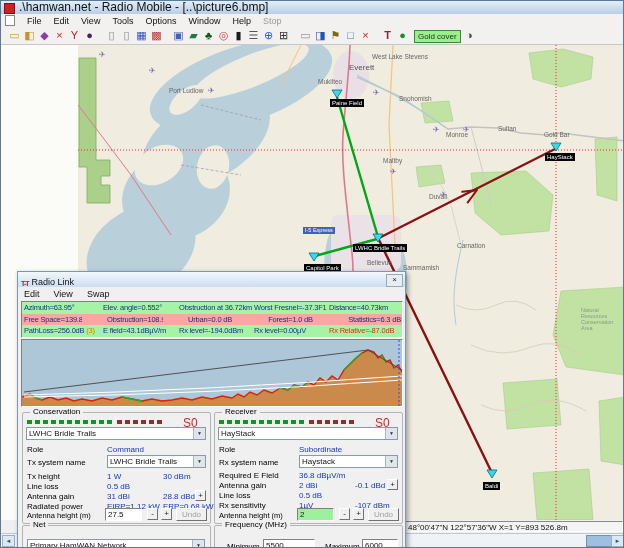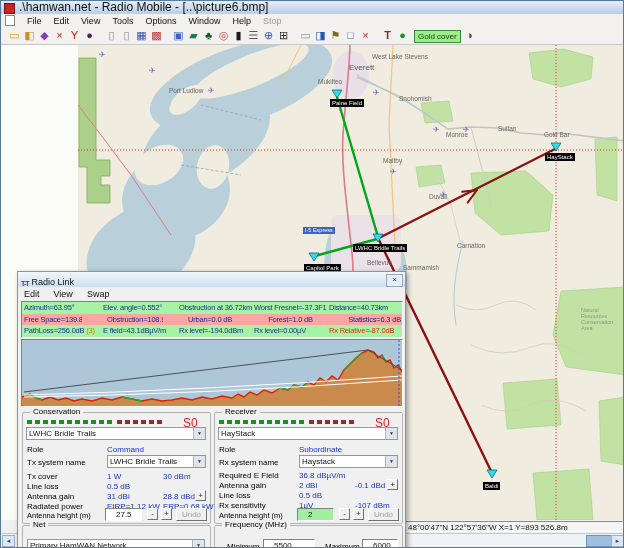--- a/index.html
+++ b/index.html
@@ -44,21 +44,21 @@
   .c0{width:79px;padding-left:2px;}.c1{width:76px;}.c2{width:75px;}.c3{width:75px;}.c4{width:73px;}
   .red{color:#e22c00;}
   .orange{color:#e07800;}
   #chart{position:absolute;left:3px;top:67px;width:382px;height:68px;border:1px solid;border-color:#808080 #fff #fff #808080;box-sizing:border-box;background:#adc6d8;}
   .groupbox{position:absolute;border:1px solid #b4b4b4;border-radius:2px;}
   .legend{position:absolute;top:-6px;left:7px;background:#f0f0f0;padding:0 3px;font-size:8px;color:#000;line-height:10px;}
   .lbl{position:absolute;font-size:8px;color:#000;white-space:nowrap;}
   .val{position:absolute;font-size:8px;color:#1535cc;white-space:nowrap;}
   .combo{position:absolute;height:13px;background:#fff;border:1px solid #8a9aa8;box-sizing:border-box;font-size:8px;line-height:11px;padding-left:2px;color:#111;overflow:hidden;white-space:nowrap;}
   .combo .arrow{position:absolute;right:0;top:0;width:11px;height:100%;background:#dfe5ec;border-left:1px solid #aab6c2;font-size:5px;text-align:center;line-height:11px;color:#333;}
-  .field{position:absolute;height:13px;background:#fff;border:1px solid;border-color:#808080 #fff #fff #808080;box-sizing:border-box;font-size:8px;line-height:11px;padding-left:10px;color:#111;}
+  .field{position:absolute;height:13px;background:#fff;border:1px solid;border-color:#808080 #fff #fff #808080;box-sizing:border-box;font-size:8px;line-height:11px;padding-left:2px;color:#111;}
   .field.green{background:#9ef09e;}
   .btn{position:absolute;background:#f0f0f0;border:1px solid;border-color:#fff #707070 #707070 #fff;font-size:8px;text-align:center;color:#222;box-sizing:border-box;}
   .btn.gray{color:#a0a0a0;}
   .smG{position:absolute;height:4px;background:repeating-linear-gradient(90deg,#14961e 0 5px,rgba(0,0,0,0) 5px 8px);}
   .smR{position:absolute;height:4px;background:repeating-linear-gradient(90deg,#8e2f2f 0 5px,rgba(0,0,0,0) 5px 8px);}
   .smLbl{position:absolute;font-size:12px;color:#d22;}
 </style>
 </head>
 <body>
 
@@ -303,21 +303,21 @@
     <div class="groupbox" style="left:4px;top:140px;width:187px;height:110px">
       <span class="legend">Conservation</span>
       <div class="smG" style="left:4px;top:7px;width:88px"></div>
       <div class="smR" style="left:94px;top:7px;width:46px"></div>
       <span class="smLbl" style="left:160px;top:3px">S0</span>
       <div class="combo" style="left:3px;top:14px;width:180px"><span>LWHC Bridle Trails</span><span class="arrow">▼</span></div>
       <span class="lbl" style="left:4px;top:32px">Role</span>
       <span class="val" style="left:84px;top:32px">Command</span>
       <span class="lbl" style="left:4px;top:45px">Tx system name</span>
       <div class="combo" style="left:84px;top:42px;width:99px"><span>LWHC Bridle Trails</span><span class="arrow">▼</span></div>
-      <span class="lbl" style="left:4px;top:59px">Tx cover</span>
+      <span class="lbl" style="left:4px;top:59px">Tx height</span>
       <span class="val" style="left:84px;top:59px">1 W</span>
       <span class="val" style="left:140px;top:59px">30 dBm</span>
       <span class="lbl" style="left:4px;top:69px">Line loss</span>
       <span class="val" style="left:84px;top:69px">0.5 dB</span>
       <span class="lbl" style="left:4px;top:79px">Antenna gain</span>
       <span class="val" style="left:84px;top:79px">31 dBi</span>
       <span class="val" style="left:140px;top:79px">28.8 dBd</span>
       <div class="btn" style="left:172px;top:77px;width:11px;height:11px;line-height:9px">+</div>
       <span class="lbl" style="left:4px;top:89px">Radiated power</span>
       <span class="val" style="left:84px;top:89px">EIRP=1.12 kW</span>

